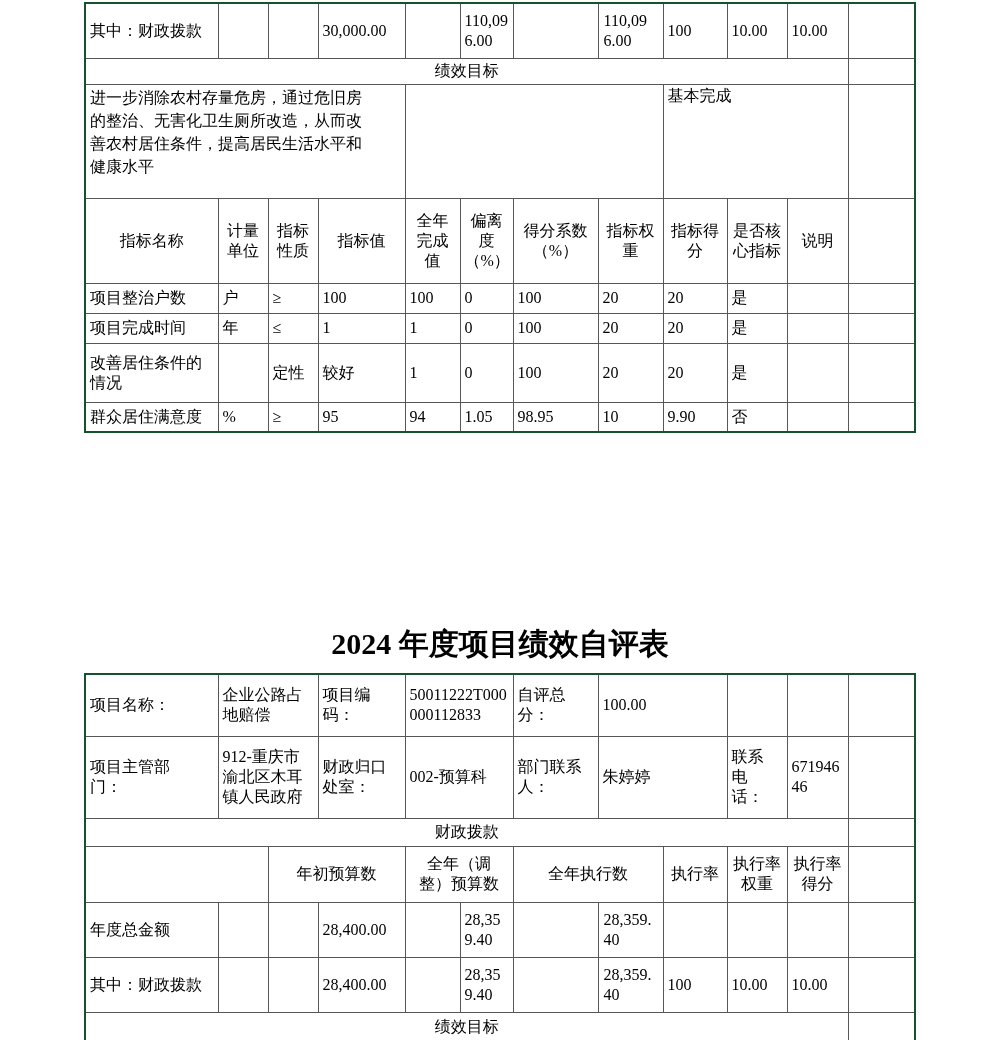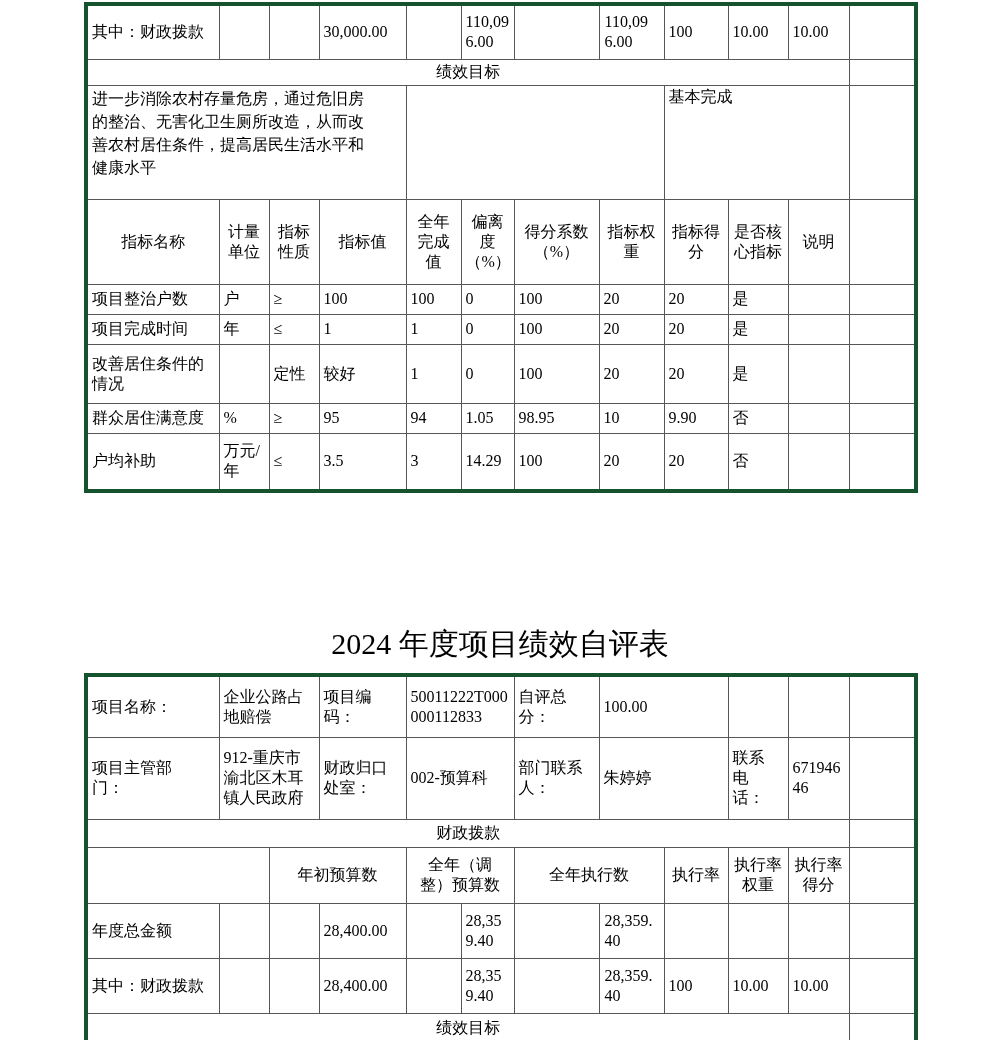--- a/index.html
+++ b/index.html
@@ -1,30 +1,30 @@
 <!DOCTYPE html>
 <html><head>
 <meta charset="utf-8">
 <style>
   html,body{margin:0;padding:0;background:#fff;}
   .page{position:relative;width:1000px;height:1040px;background:#fff;overflow:hidden;
         font-family:"Liberation Serif","DejaVu Serif",serif;color:#000;}
   table.doc{position:absolute;left:84px;width:831px;border-collapse:collapse;table-layout:fixed;
-        border:4px solid #14532d;font-size:16px;}
+        border:2px solid #14532d;font-size:16px;}
   td{border:1px solid #575757;padding:1px 4px;vertical-align:middle;word-break:break-all;
      line-height:20px;overflow:hidden;}
   .c{text-align:center;margin-top:33px;}
   .r{text-align:left;}
   .l{text-align:left;}
   .top{vertical-align:top;}
   .pl{white-space:pre-line;}
   .goal{line-height:23px;}
   .p5{padding:1px 5px;}
   .title{position:absolute;left:0;top:626px;width:1000px;text-align:center;
-         font-size:30px;font-weight:normal;line-height:36px;}
+         font-size:30px;font-weight:bold;line-height:36px;}
 </style>
 </head>
 <body>
 
 <div class="page">
 
   <table class="doc" style="top:2px;">
     <colgroup>
       <col style="width:133px">
         <col style="width:50px">
@@ -133,34 +133,20 @@
     <tr style="height:30px">
       <td class="l">群众居住满意度</td>
       <td class="l">%</td>
       <td class="l">≥</td>
       <td class="r">95</td>
       <td class="r">94</td>
       <td class="r">1.05</td>
       <td class="r">98.95</td>
       <td class="r">10</td>
       <td class="r">9.90</td>
-      <td class="l">否</td>
-      <td class="l"></td>
-      <td></td>
-    </tr>
-    <tr style="height:58px">
-      <td class="l">户均补助</td>
-      <td class="l">万元/年</td>
-      <td class="l">≤</td>
-      <td class="r">3.5</td>
-      <td class="r">3</td>
-      <td class="r">14.29</td>
-      <td class="r">100</td>
-      <td class="r">20</td>
-      <td class="r">20</td>
       <td class="l">否</td>
       <td class="l"></td>
       <td></td>
     </tr>
   </tbody>
     </table>
 
   <div class="title">2024 年度项目绩效自评表</div>
 
   <table class="doc" style="top:673px;">

